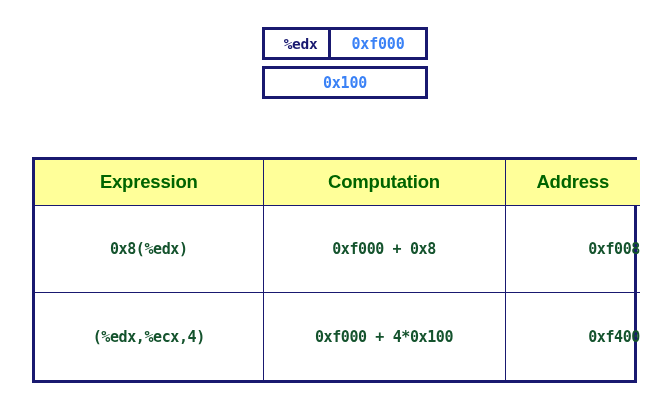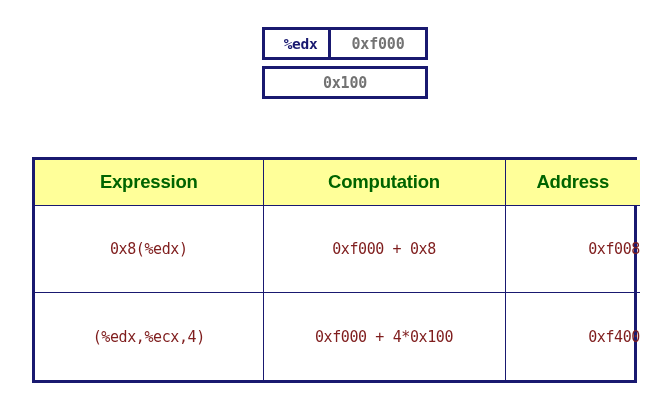--- a/index.html
+++ b/index.html
@@ -45,21 +45,21 @@
     padding-left: 8px;
   }
   .reg-value {
     flex: 1;
     display: flex;
     align-items: center;
     justify-content: center;
     font-family: "DejaVu Sans Mono", "Liberation Mono", monospace;
     font-weight: bold;
     font-size: 15px;
-    color: #737373;
+    color: #3b82f6;
     letter-spacing: -0.2px;
   }
 
   
   #addr-table {
     position: absolute;
     left: 32px;
     top: 157px;
     width: 605px;
     height: 226px;
@@ -99,23 +99,23 @@
     font-size: 18.5px;
     height: 45px;
     text-align: center;
     vertical-align: middle;
     letter-spacing: -0.2px;
   }
 
   tbody td {
     height: 44px;
     font-family: "DejaVu Sans Mono", "Liberation Mono", monospace;
-    font-weight: normal;
+    font-weight: bold;
     font-size: 15px;
-    color: #7f1d1d;
+    color: #14532d;
     vertical-align: middle;
     letter-spacing: -0.4px;
   }
   td.cell-expr { text-align: center; }
   td.cell-comp { text-align: center; }
   td.cell-addr { text-align: right; padding-right: 0px; }
 </style>
 </head>
 <body>
 

